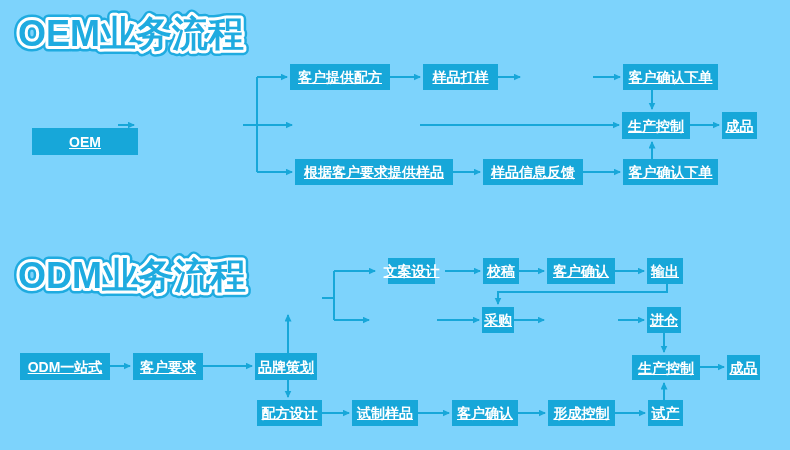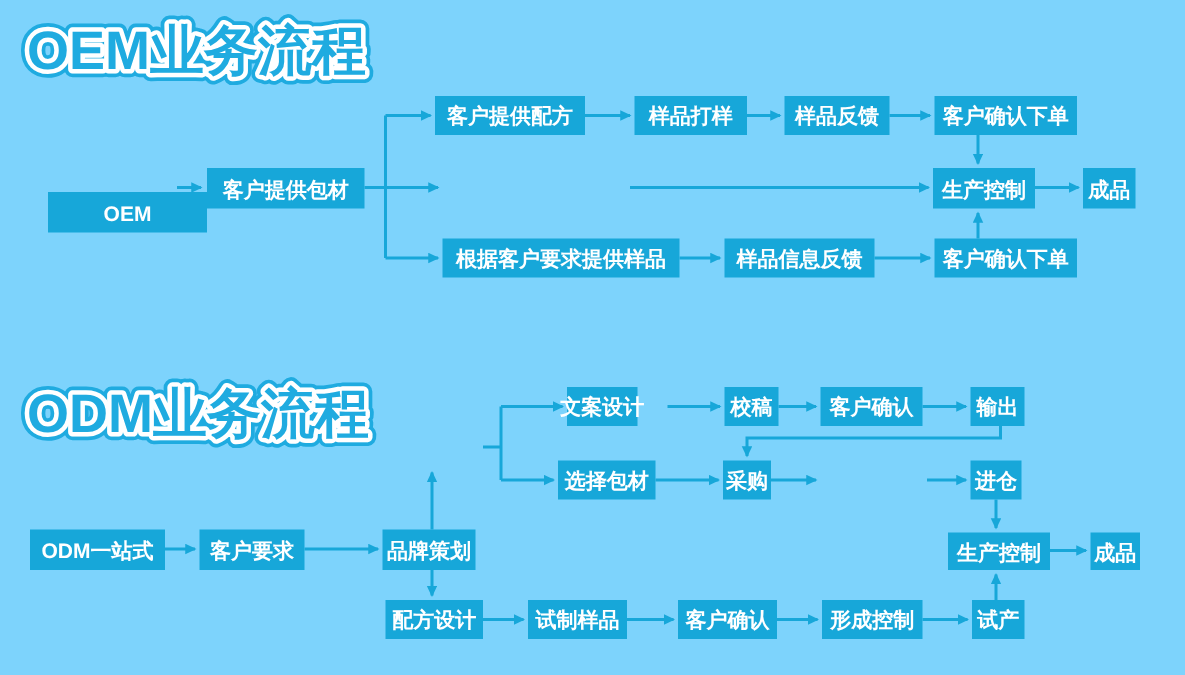--- a/index.html
+++ b/index.html
@@ -6,21 +6,21 @@
   .canvas{
     position:relative;width:790px;height:450px;background:#7dd3fc;overflow:hidden;
     font-family:"Liberation Sans","DejaVu Sans",sans-serif;
   }
   .wires{position:absolute;left:0;top:0;width:790px;height:450px;}
   .wire{stroke:var(--line,#17a7d9);stroke-width:2;fill:none;}
   .ah{fill:var(--line,#17a7d9);}
   .node{
     position:absolute;background:var(--box,#17a7d9);color:#fff;
     font-weight:bold;font-size:14px;line-height:1;white-space:nowrap;
-    display:flex;align-items:center;justify-content:center;
+    display:flex;align-items:center;justify-content:center;text-decoration:underline;
   }
   .title-svg{position:absolute;}
   .t-outer{
     font-family:"Liberation Sans","DejaVu Sans",sans-serif;font-weight:bold;font-size:36px;
     fill:none;stroke:var(--title,#1fabe0);stroke-width:11;stroke-linejoin:round;
   }
   .t-main{
     font-family:"Liberation Sans","DejaVu Sans",sans-serif;font-weight:bold;font-size:36px;
     fill:var(--title,#1fabe0);stroke:#ffffff;stroke-width:6;stroke-linejoin:round;
     paint-order:stroke fill;
@@ -80,36 +80,33 @@
   <svg class="title-svg" style="left:8px;top:4px" width="250" height="58" viewBox="0 0 250 58">
     <text class="t-outer" x="10" y="42">OEM业务流程</text>
     <text class="t-main" x="10" y="42">OEM业务流程</text>
   </svg>
   <svg class="title-svg" style="left:8px;top:246px" width="250" height="58" viewBox="0 0 250 58">
     <text class="t-outer" x="10" y="42">ODM业务流程</text>
     <text class="t-main" x="10" y="42">ODM业务流程</text>
   </svg>
 
   <div class="node" style="left:32px;top:128px;width:106px;height:27px">OEM</div>
-  <div class="node" style="left:138px;top:112px;width:105px;height:27px">客户提供包材</div>
   <div class="node" style="left:290px;top:64px;width:100px;height:26px">客户提供配方</div>
   <div class="node" style="left:423px;top:64px;width:75px;height:26px">样品打样</div>
-  <div class="node" style="left:523px;top:64px;width:70px;height:26px">样品反馈</div>
   <div class="node" style="left:623px;top:64px;width:95px;height:26px">客户确认下单</div>
   <div class="node" style="left:622px;top:112px;width:68px;height:27px">生产控制</div>
   <div class="node" style="left:722px;top:112px;width:35px;height:27px">成品</div>
   <div class="node" style="left:483px;top:159px;width:100px;height:26px">样品信息反馈</div>
   <div class="node" style="left:295px;top:159px;width:158px;height:26px">根据客户要求提供样品</div>
   <div class="node" style="left:623px;top:159px;width:95px;height:26px">客户确认下单</div>
 
-  <div class="node" style="left:378px;top:258px;width:47px;height:26px">文案设计</div>
+  <div class="node" style="left:388px;top:258px;width:47px;height:26px">文案设计</div>
   <div class="node" style="left:483px;top:258px;width:36px;height:26px">校稿</div>
   <div class="node" style="left:547px;top:258px;width:68px;height:26px">客户确认</div>
   <div class="node" style="left:647px;top:258px;width:36px;height:26px">输出</div>
-  <div class="node" style="left:372px;top:307px;width:65px;height:26px">选择包材</div>
   <div class="node" style="left:482px;top:307px;width:32px;height:26px">采购</div>
   <div class="node" style="left:647px;top:307px;width:34px;height:26px">进仓</div>
   <div class="node" style="left:20px;top:353px;width:90px;height:27px">ODM一站式</div>
   <div class="node" style="left:133px;top:353px;width:70px;height:27px">客户要求</div>
   <div class="node" style="left:255px;top:353px;width:62px;height:27px">品牌策划</div>
   <div class="node" style="left:257px;top:400px;width:65px;height:26px">配方设计</div>
   <div class="node" style="left:352px;top:400px;width:66px;height:26px">试制样品</div>
   <div class="node" style="left:452px;top:400px;width:66px;height:26px">客户确认</div>
   <div class="node" style="left:548px;top:400px;width:67px;height:26px">形成控制</div>
   <div class="node" style="left:648px;top:400px;width:35px;height:26px">试产</div>

